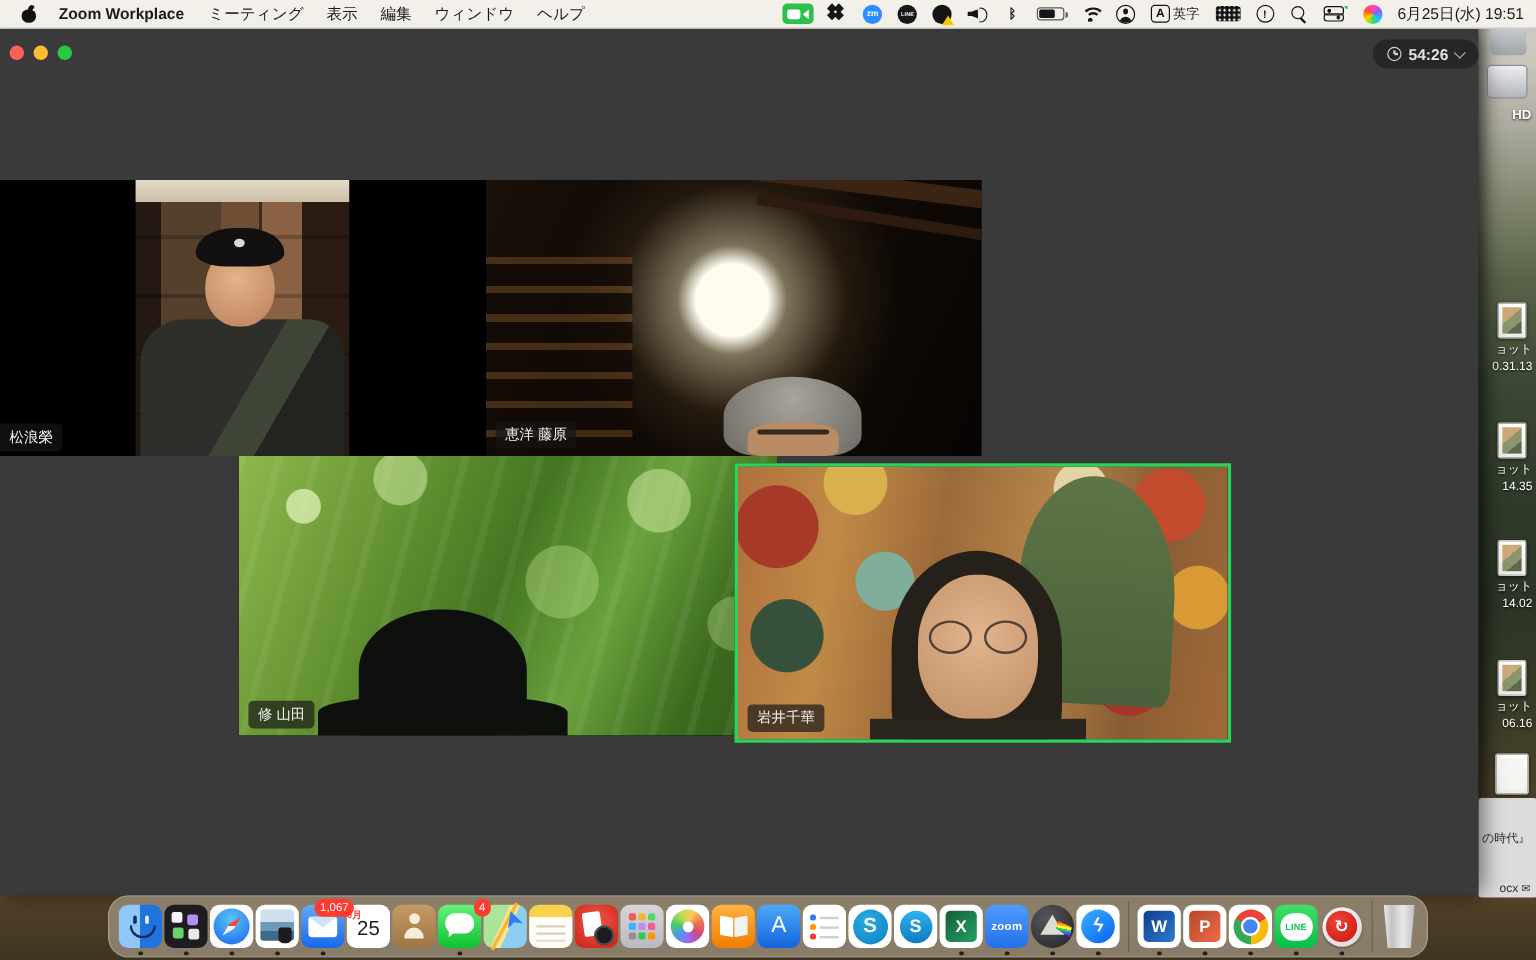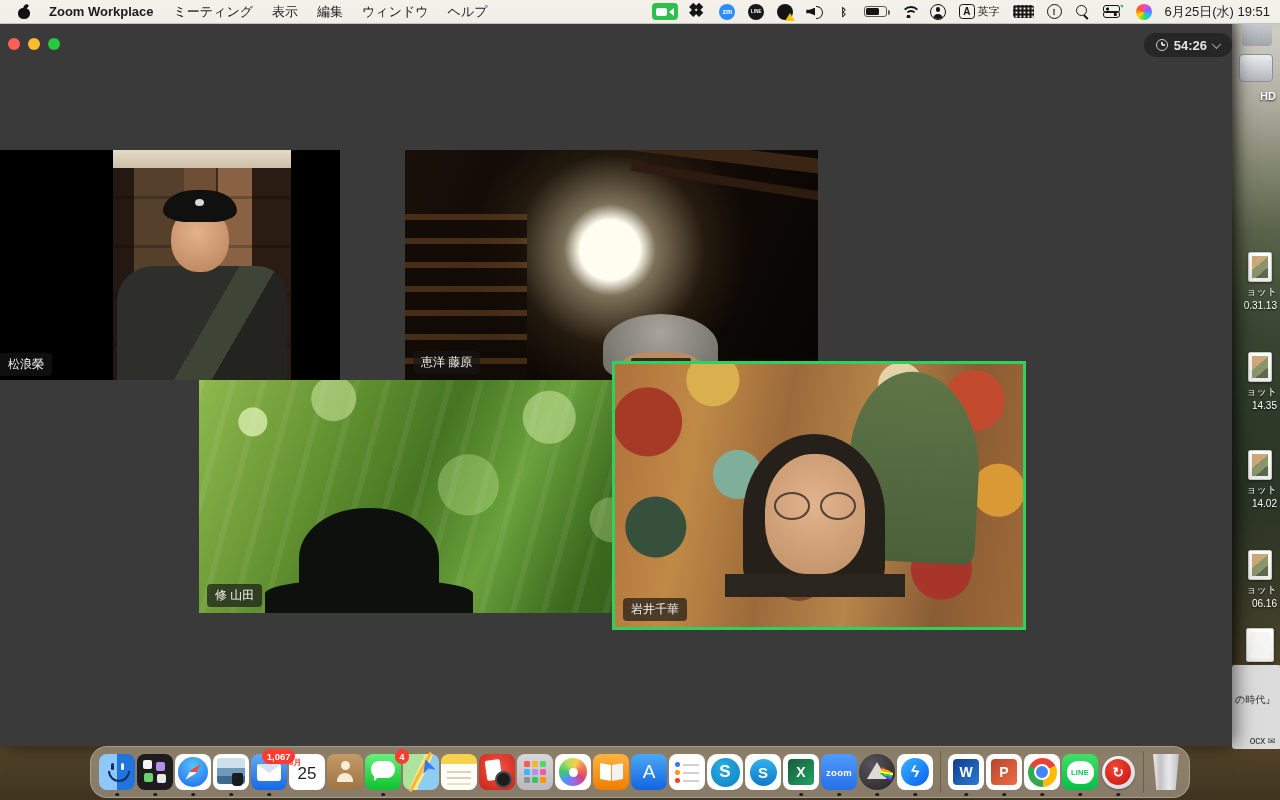--- a/index.html
+++ b/index.html
@@ -81,25 +81,25 @@
   .tl-min{left:28px;background:#febc2e;}
   .tl-max{left:48px;background:#28c840;}
   .timer{position:absolute;top:9px;right:0px;height:24px;display:flex;align-items:center;gap:6px;
     background:#262626;border-radius:13px;padding:0 12px;color:#e4e4e4;font-size:13px;font-weight:bold;}
   .clock-ic{position:relative;width:12px;height:12px;border:1.4px solid #cfcfcf;border-radius:50%;}
   .clock-ic::before{content:"";position:absolute;left:4.4px;top:1.6px;width:1.4px;height:3.6px;background:#cfcfcf;}
   .clock-ic::after{content:"";position:absolute;left:4.8px;top:4.2px;width:3.2px;height:1.4px;background:#cfcfcf;}
   .chev{width:7px;height:7px;border-right:1.6px solid #aaa;border-bottom:1.6px solid #aaa;transform:rotate(45deg) translate(-1px,-1px);}
   
   .tile{position:absolute;overflow:hidden;background:#0c0c0c;}
-  .tile1{left:0;top:126px;width:340px;height:230px;background:#000;}
+  .tile1{left:0;top:126px;width:405px;height:230px;background:#000;}
   .tile2{left:405px;top:126px;width:413px;height:230px;}
   .tile3{left:818px;top:126px;width:414px;height:230px;}
   .tile4{left:199px;top:356px;width:449px;height:233px;}
-  .tile5{left:612px;top:337px;width:414px;height:269px;border:3px solid var(--active-speaker-border,#2fd15e);}
+  .tile5{left:612px;top:362px;width:414px;height:233px;border:3px solid var(--active-speaker-border,#2fd15e);}
   .scene{position:absolute;inset:0;}
   .scene>div{position:absolute;}
   
   .scene1{left:113px;top:0;width:178px;height:230px;
     background:linear-gradient(180deg,#e3dbc9 0%,#cdbfa8 8%,rgba(0,0,0,0) 8%),
       repeating-linear-gradient(180deg,rgba(0,0,0,0) 0 46px,rgba(0,0,0,.22) 46px 49px),
       linear-gradient(90deg,#241812 0 12%,#55402c 12% 40%,#6f4e36 40% 58%,#3c2a1c 58% 59%,#8a6243 59% 78%,#2a1c12 78% 100%);}
   .s1-torso{left:4px;top:116px;width:170px;height:114px;border-radius:36px 30px 0 0;
     background:linear-gradient(120deg,#2e2f2a 0 52%,#3e4436 52% 68%,#23231f 68%);}
   .s1-face{left:58px;top:56px;width:58px;height:66px;border-radius:50% 50% 46% 46%;
@@ -190,21 +190,21 @@
   .dk-file.sel .dk-l1,.dk-file.sel .dk-l2{color:#2c2c2e;text-shadow:none;margin-top:27px;}
   .env{font-size:9px;}
   
   .dock{position:absolute;left:50%;transform:translateX(-50%);bottom:2px;height:52px;display:flex;align-items:center;gap:2px;
     padding:4px 8px;background:rgba(187,176,156,.58);border:1px solid rgba(255,255,255,.25);border-radius:17px;z-index:30;}
   .dock-icon{position:relative;width:36px;height:36px;border-radius:8px;display:flex;align-items:center;justify-content:center;flex:0 0 auto;}
   .dock-sep{width:1px;height:42px;background:rgba(60,50,40,.4);margin:0 5px;flex:0 0 auto;}
   .dglyph{position:relative;z-index:3;font-weight:bold;color:#fff;font-size:14px;}
   .ddot{position:absolute;bottom:-6px;left:50%;transform:translateX(-50%);width:3.5px;height:3.5px;border-radius:50%;background:rgba(25,20,15,.9);}
   .dbadge{position:absolute;top:-5px;right:-8px;background:var(--badge-red,#ff3b30);color:#fff;font-size:9.5px;line-height:1;
-    padding:2.5px 4.5px;border-radius:8px;z-index:6;font-weight:bold;}
+    padding:2.5px 4.5px;border-radius:8px;z-index:6;font-weight:normal;}
   .di-finder{background:linear-gradient(90deg,#8fc7f8 0 49%,#2173de 49%);}
   .di-finder::before{content:"";position:absolute;left:12px;top:9px;width:3px;height:7px;background:#0b2f66;border-radius:2px;box-shadow:10px 0 0 #eef6ff;z-index:1;}
   .di-finder::after{content:"";position:absolute;left:9px;top:17px;width:18px;height:9px;border:2.5px solid #0b2f66;border-top:none;border-radius:0 0 12px 12px;z-index:1;}
   .di-window-manager{background:#1d1d1f;}
   .di-window-manager::before{content:"";position:absolute;left:6px;top:6px;width:9px;height:9px;background:#f5f5f5;border-radius:2px;
     box-shadow:13px 2px 0 #b48ef0,1px 13px 0 #69d36e,14px 14px 0 #e8e8e8;}
   .di-safari{background:#fdfdfd;}
   .di-safari::before{content:"";position:absolute;width:30px;height:30px;border-radius:50%;background:radial-gradient(circle at 50% 30%,#59c5f7,#1a66ee);z-index:0;}
   .di-safari::after{content:"";position:absolute;width:22px;height:22px;background:linear-gradient(135deg,#ff4438 0 50%,#f7f7f7 50%);
     clip-path:polygon(50% 0,63% 50%,50% 100%,37% 50%);transform:rotate(45deg);z-index:1;}

